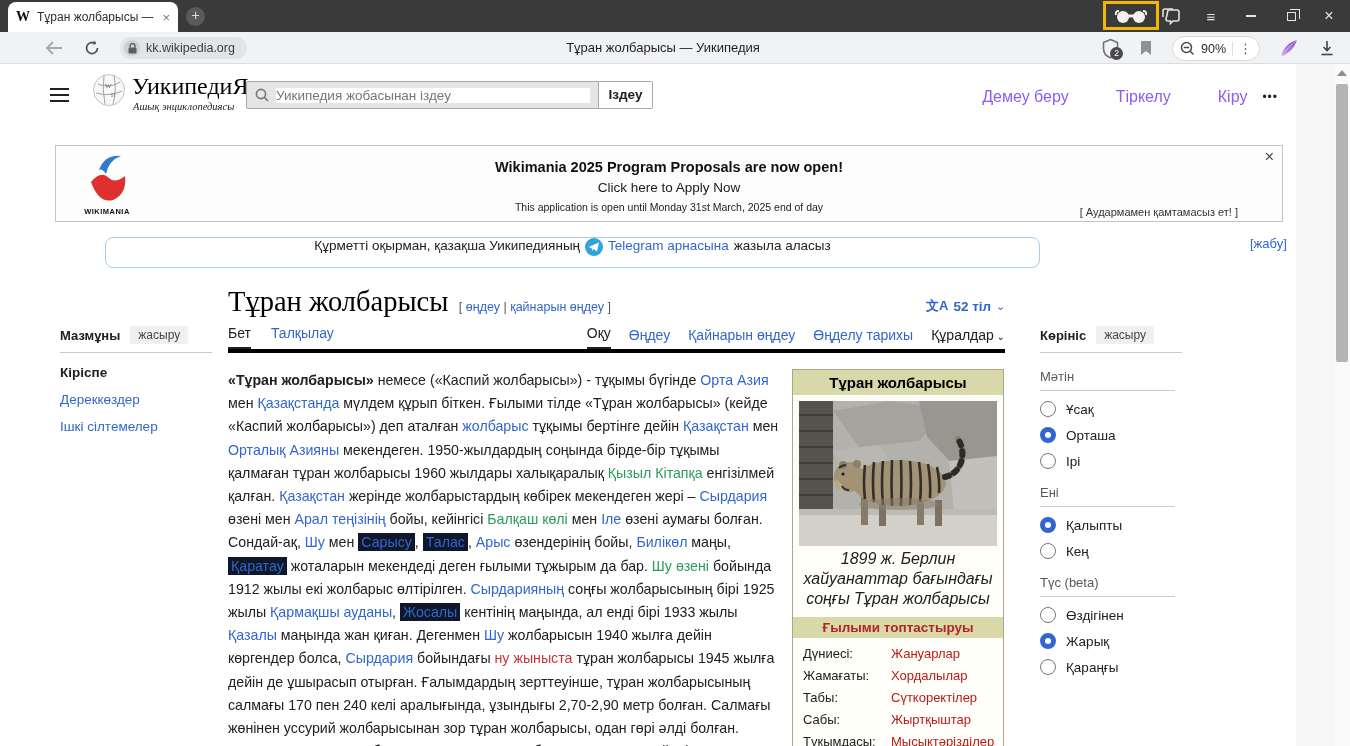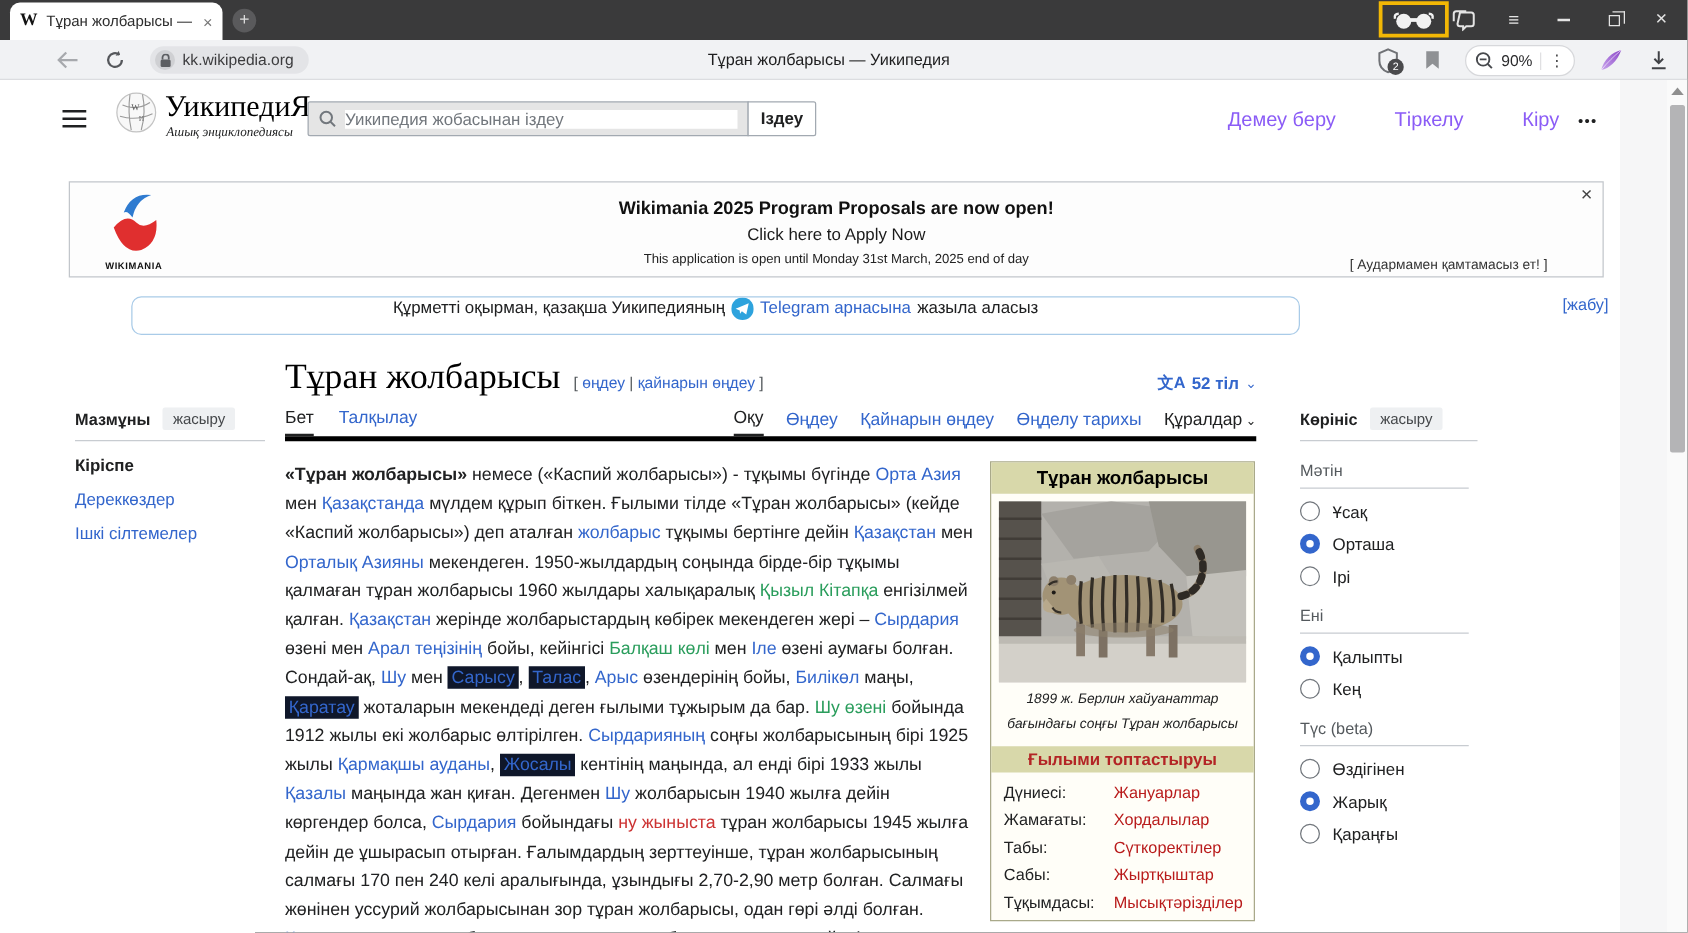--- a/index.html
+++ b/index.html
@@ -121,21 +121,21 @@
   .b { font-weight:bold; }
   .lnk { color:#36c; cursor:pointer; }
   .glnk { color:#2a9d5c; cursor:pointer; }
   .plnk { color:#36c; background:#0f172a; padding:1px 3px; cursor:pointer; }
   .rlnk { color:#cc3333; cursor:pointer; }
 
   
   .infobox { position:absolute; left:792px; top:305px; width:212px; border:1px solid #a9a98a; background:#fffef8; }
   .ib-title { background:#d8d8aa; text-align:center; font-weight:bold; font-size:15px; padding:4px 0; color:#000; }
   .ib-img { display:block; margin:6px auto 0; }
-  .ib-caption { font-style:italic; font-size:11px; text-align:center; line-height:20px; padding:3px 10px 8px; color:#202122; }
+  .ib-caption { font-style:italic; font-size:16px; text-align:center; line-height:20px; padding:3px 10px 8px; color:#202122; }
   .ib-section { background:#d8d8aa; text-align:center; font-weight:bold; font-size:13.5px; padding:3px 0; color:#b32425; }
   .ib-rows { padding:4px 0 4px 10px; }
   .ibrow { display:grid; grid-template-columns:88px auto; height:22px; align-items:center; font-size:13px; }
   .iblabel { color:#202122; }
   .ibval.link { color:#b91c1c; cursor:pointer; }
 
   
   .appear { position:absolute; left:1040px; top:262px; width:142px; }
   .apg-label { margin-top:16px; padding-bottom:6px; border-bottom:1px solid #c8ccd1; font-size:13px; color:#54595d; width:135px; }
   .radio-row { margin-top:10px; height:16px; display:flex; align-items:center; gap:10px; cursor:pointer; }

